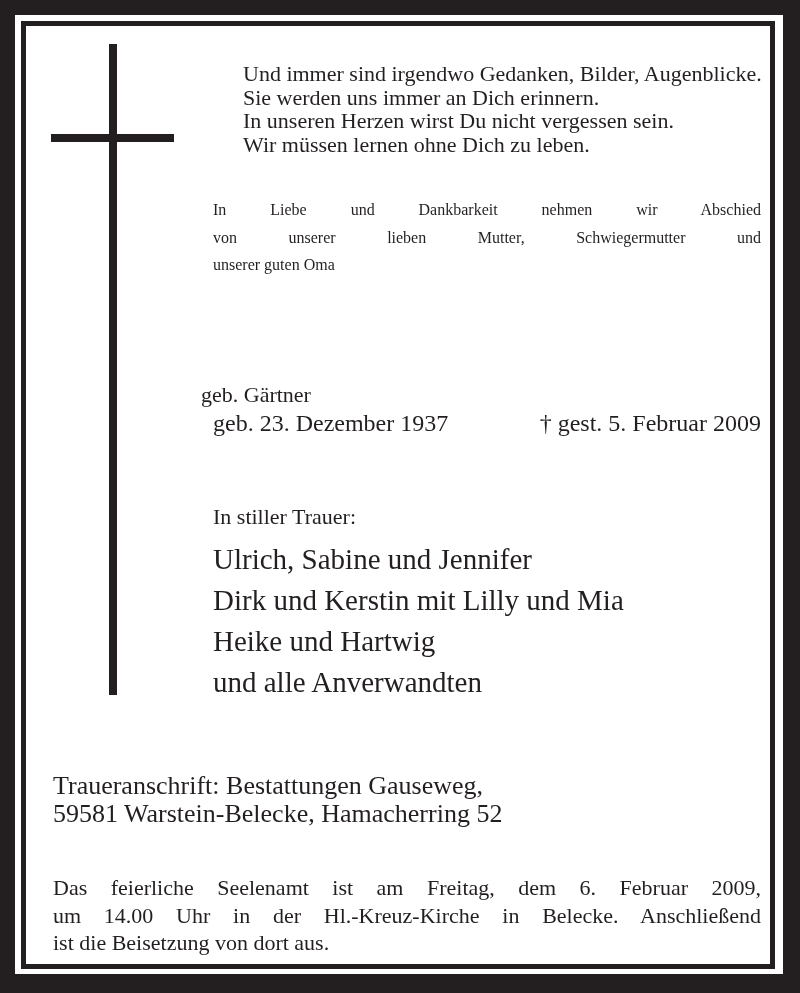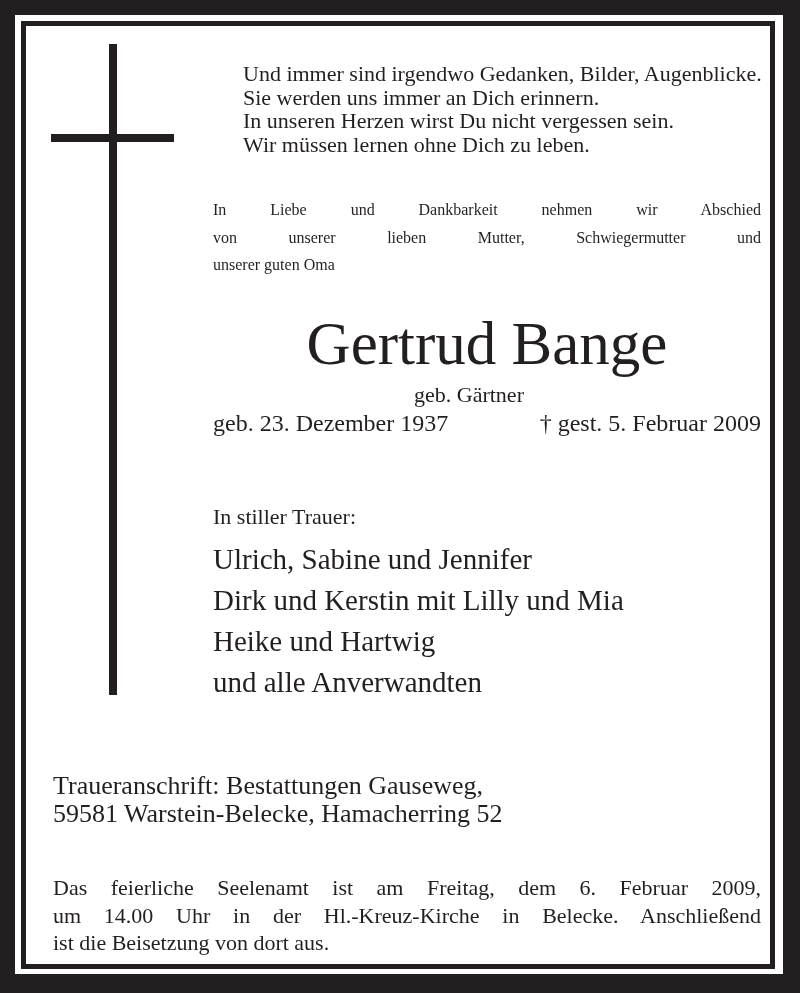--- a/index.html
+++ b/index.html
@@ -20,21 +20,21 @@
     }
     .cross-h {
       position: absolute; left: 25px; top: 108px; width: 123px; height: 8px; background: #231f20;
     }
     .txt { position: absolute; white-space: nowrap; }
     .poem { left: 187px; top: 36px; font-size: 22px; line-height: 23.5px; margin-left: 30px; }
     .intro { left: 187px; top: 170px; width: 548px; font-size: 16px; line-height: 27.5px; text-align: justify; white-space: normal; }
     .intro .line { display: block; text-align: justify; text-align-last: justify; }
     .intro .line.last { text-align-last: left; }
     .name { left: 187px; width: 548px; top: 283px; font-size: 61px; line-height: 70px; text-align: center; }
-    .birthname { left: 169px; width: 548px; top: 356px; font-size: 22px; line-height: 26px; text-align: center; }
+    .birthname { left: 175px; width: 548px; top: 356px; font-size: 22px; line-height: 26px; }
     .dates { left: 187px; width: 548px; top: 382px; font-size: 24px; line-height: 30px; display: flex; justify-content: space-between; }
     .mourning-label { left: 187px; top: 478px; font-size: 22px; line-height: 26px; }
     .mourners { left: 187px; top: 513px; font-size: 29px; line-height: 41px; }
     .address { left: 27px; top: 714px; font-size: 26px; line-height: 27.5px; margin-top: 32px; }
     .service { left: 27px; top: 848px; width: 708px; font-size: 22px; line-height: 27.5px; white-space: normal; }
     .service .line { display: block; text-align: justify; text-align-last: justify; }
     .service .line.last { text-align-last: left; }
   </style>
 </head>
 <body>
@@ -51,21 +51,20 @@
       <div>In unseren Herzen wirst Du nicht vergessen sein.</div>
       <div>Wir müssen lernen ohne Dich zu leben.</div>
     </div>
 
     <div class="txt intro">
       <span class="line">In Liebe und Dankbarkeit nehmen wir Abschied</span>
       <span class="line">von unserer lieben Mutter, Schwiegermutter und</span>
       <span class="line last">unserer guten Oma</span>
     </div>
 
-    <div class="txt name">Gertrud Bange</div>
     <div class="txt birthname">geb. Gärtner</div>
 
     <div class="txt dates">
       <span>geb. 23. Dezember 1937</span>
       <span>† gest. 5. Februar 2009</span>
     </div>
 
     <div class="txt mourners">
       <div>Ulrich, Sabine und Jennifer</div>
       <div>Dirk und Kerstin mit Lilly und Mia</div>

